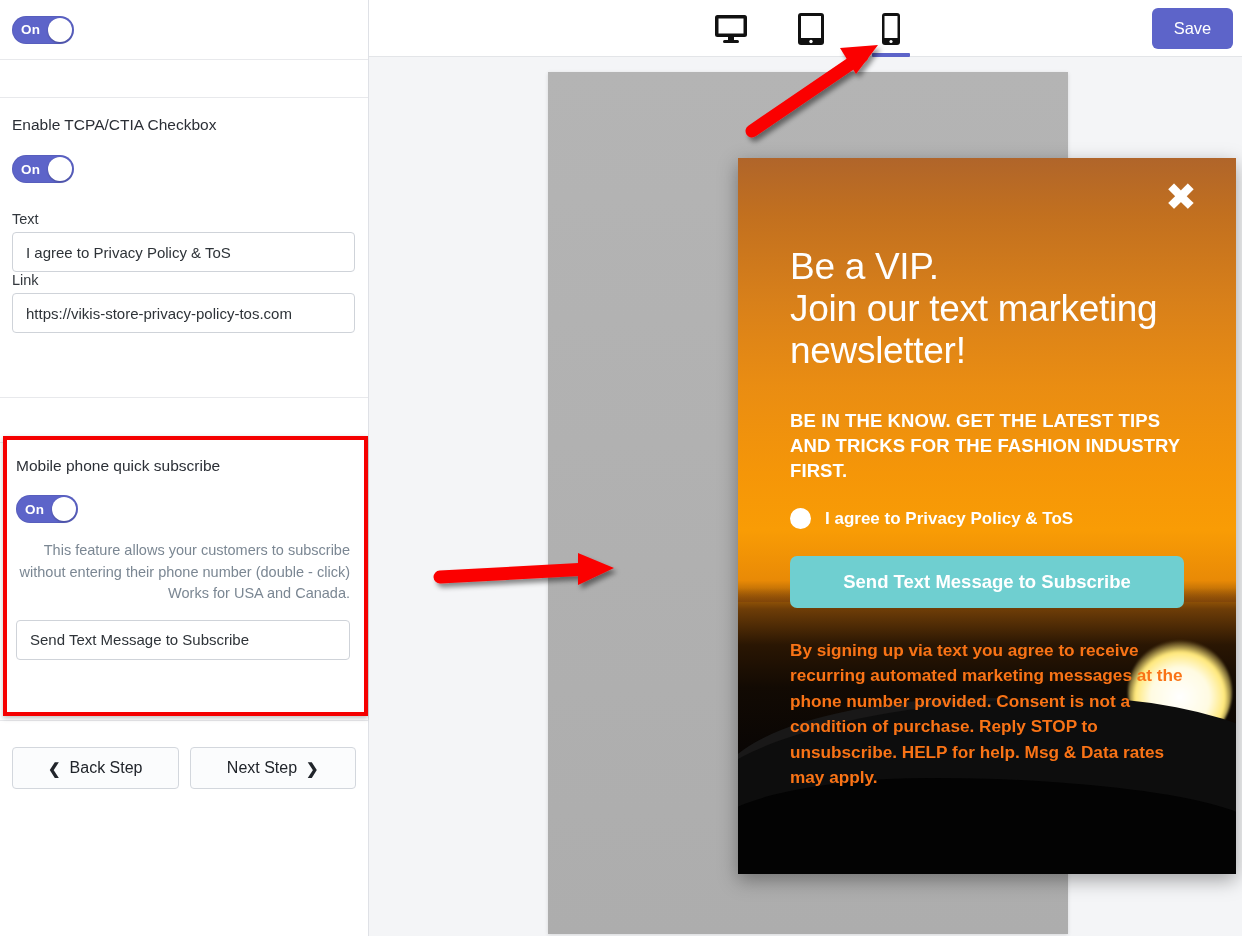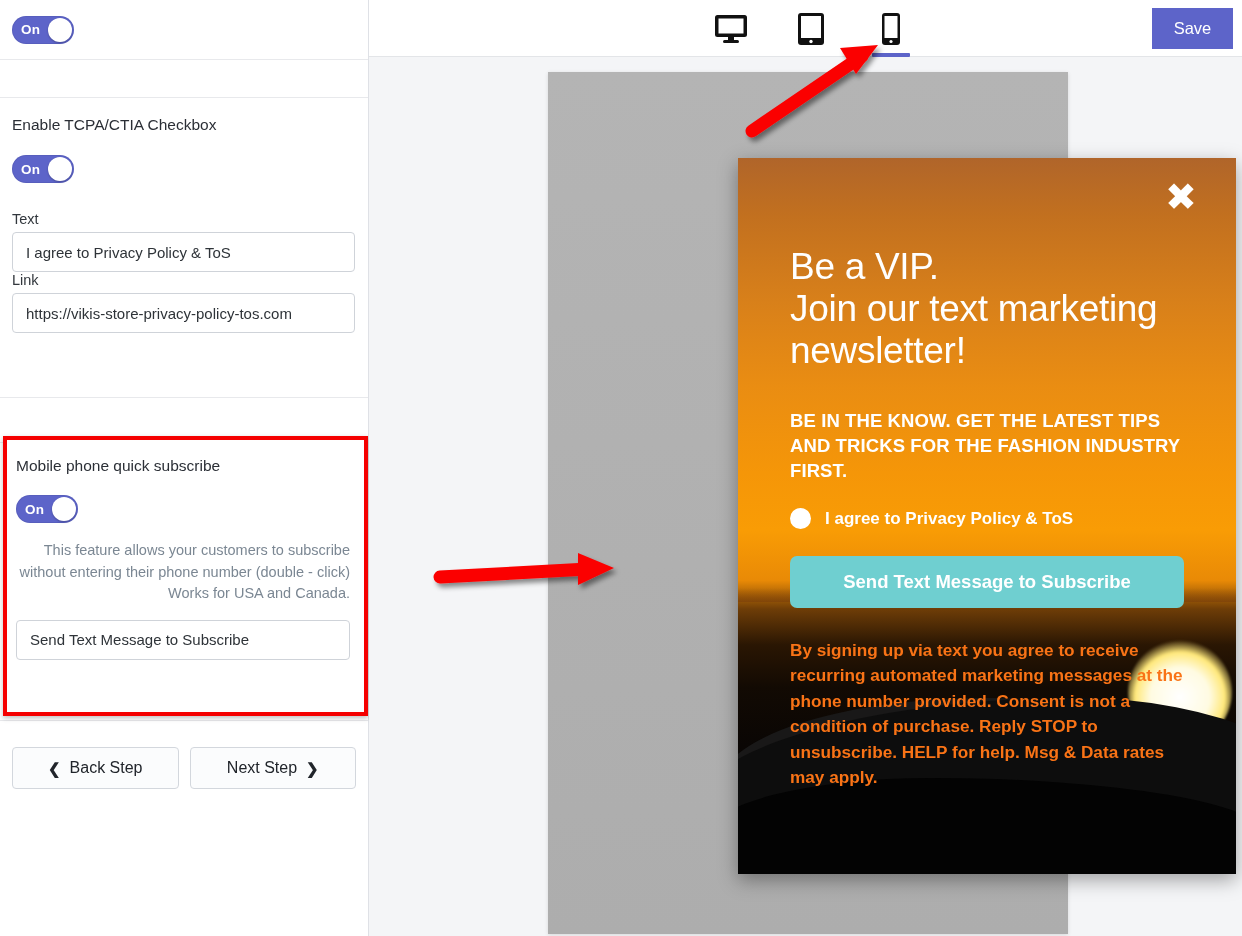--- a/index.html
+++ b/index.html
@@ -94,21 +94,21 @@
 
   .status {
     position: absolute; right: 110px; top: 18px;
     display: flex; align-items: center; gap: 9px; margin-top: 44px;
   }
   .dot { width: 11px; height: 11px; border-radius: 50%; background: #159a15; }
   .statustext { font-size: 16px; color: #3a3f45; }
 
   .savebtn {
     position: absolute; right: 9px; top: 8px;
-    width: 81px; height: 41px; border: none; border-radius: 0;
+    width: 81px; height: 41px; border: none; border-radius: 6px;
     background: #5d64c9; color: #fff;
     font-size: 16.5px; font-family: "Liberation Sans", sans-serif;
     cursor: pointer;
   }
 
   
   .stage {
     position: absolute; left: 369px; top: 57px;
     width: 873px; height: 879px; background: #f4f5f7;
   }

